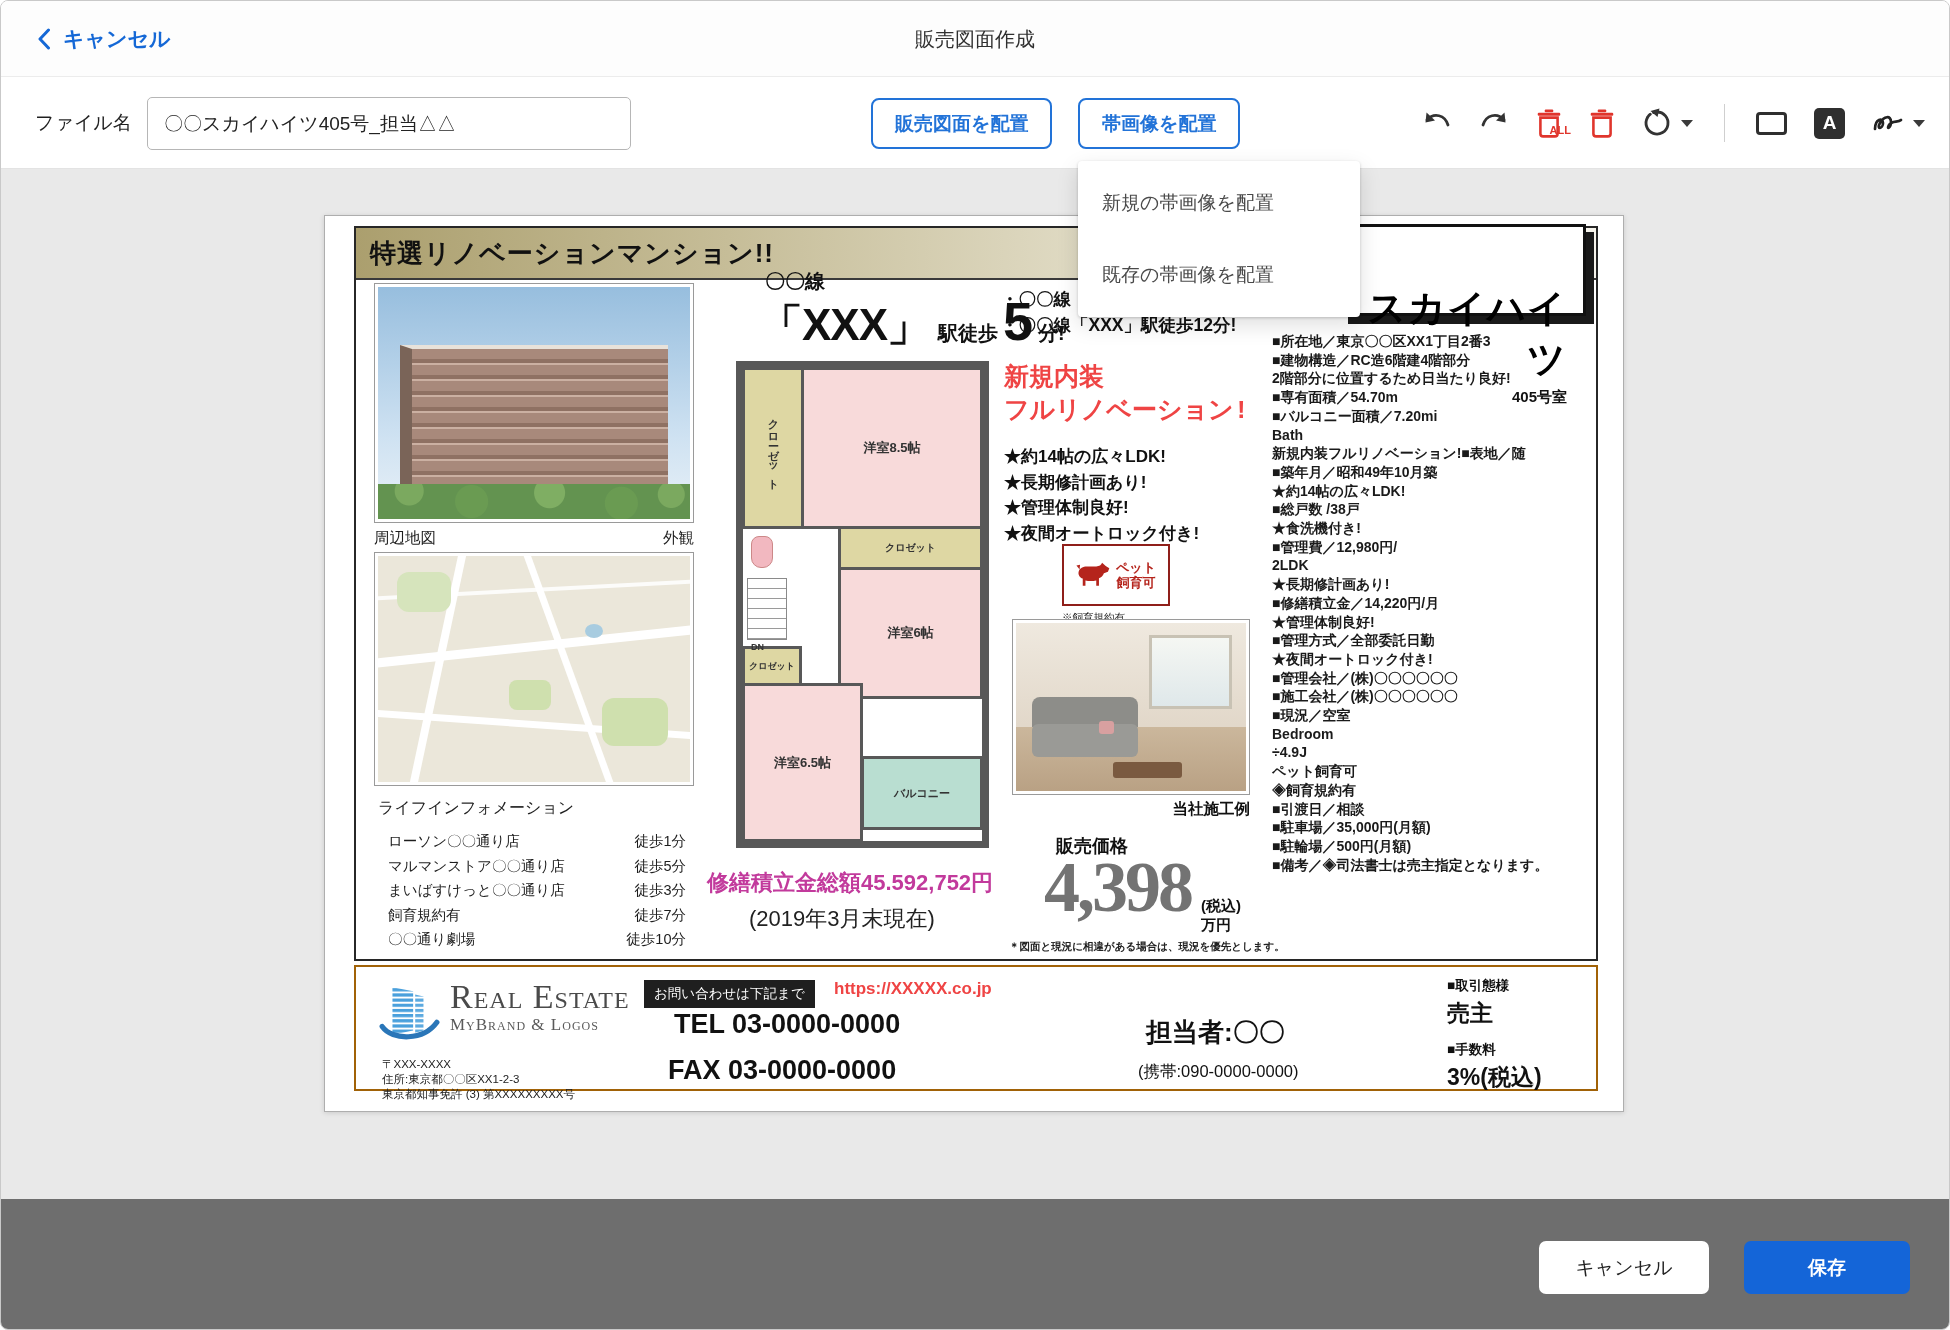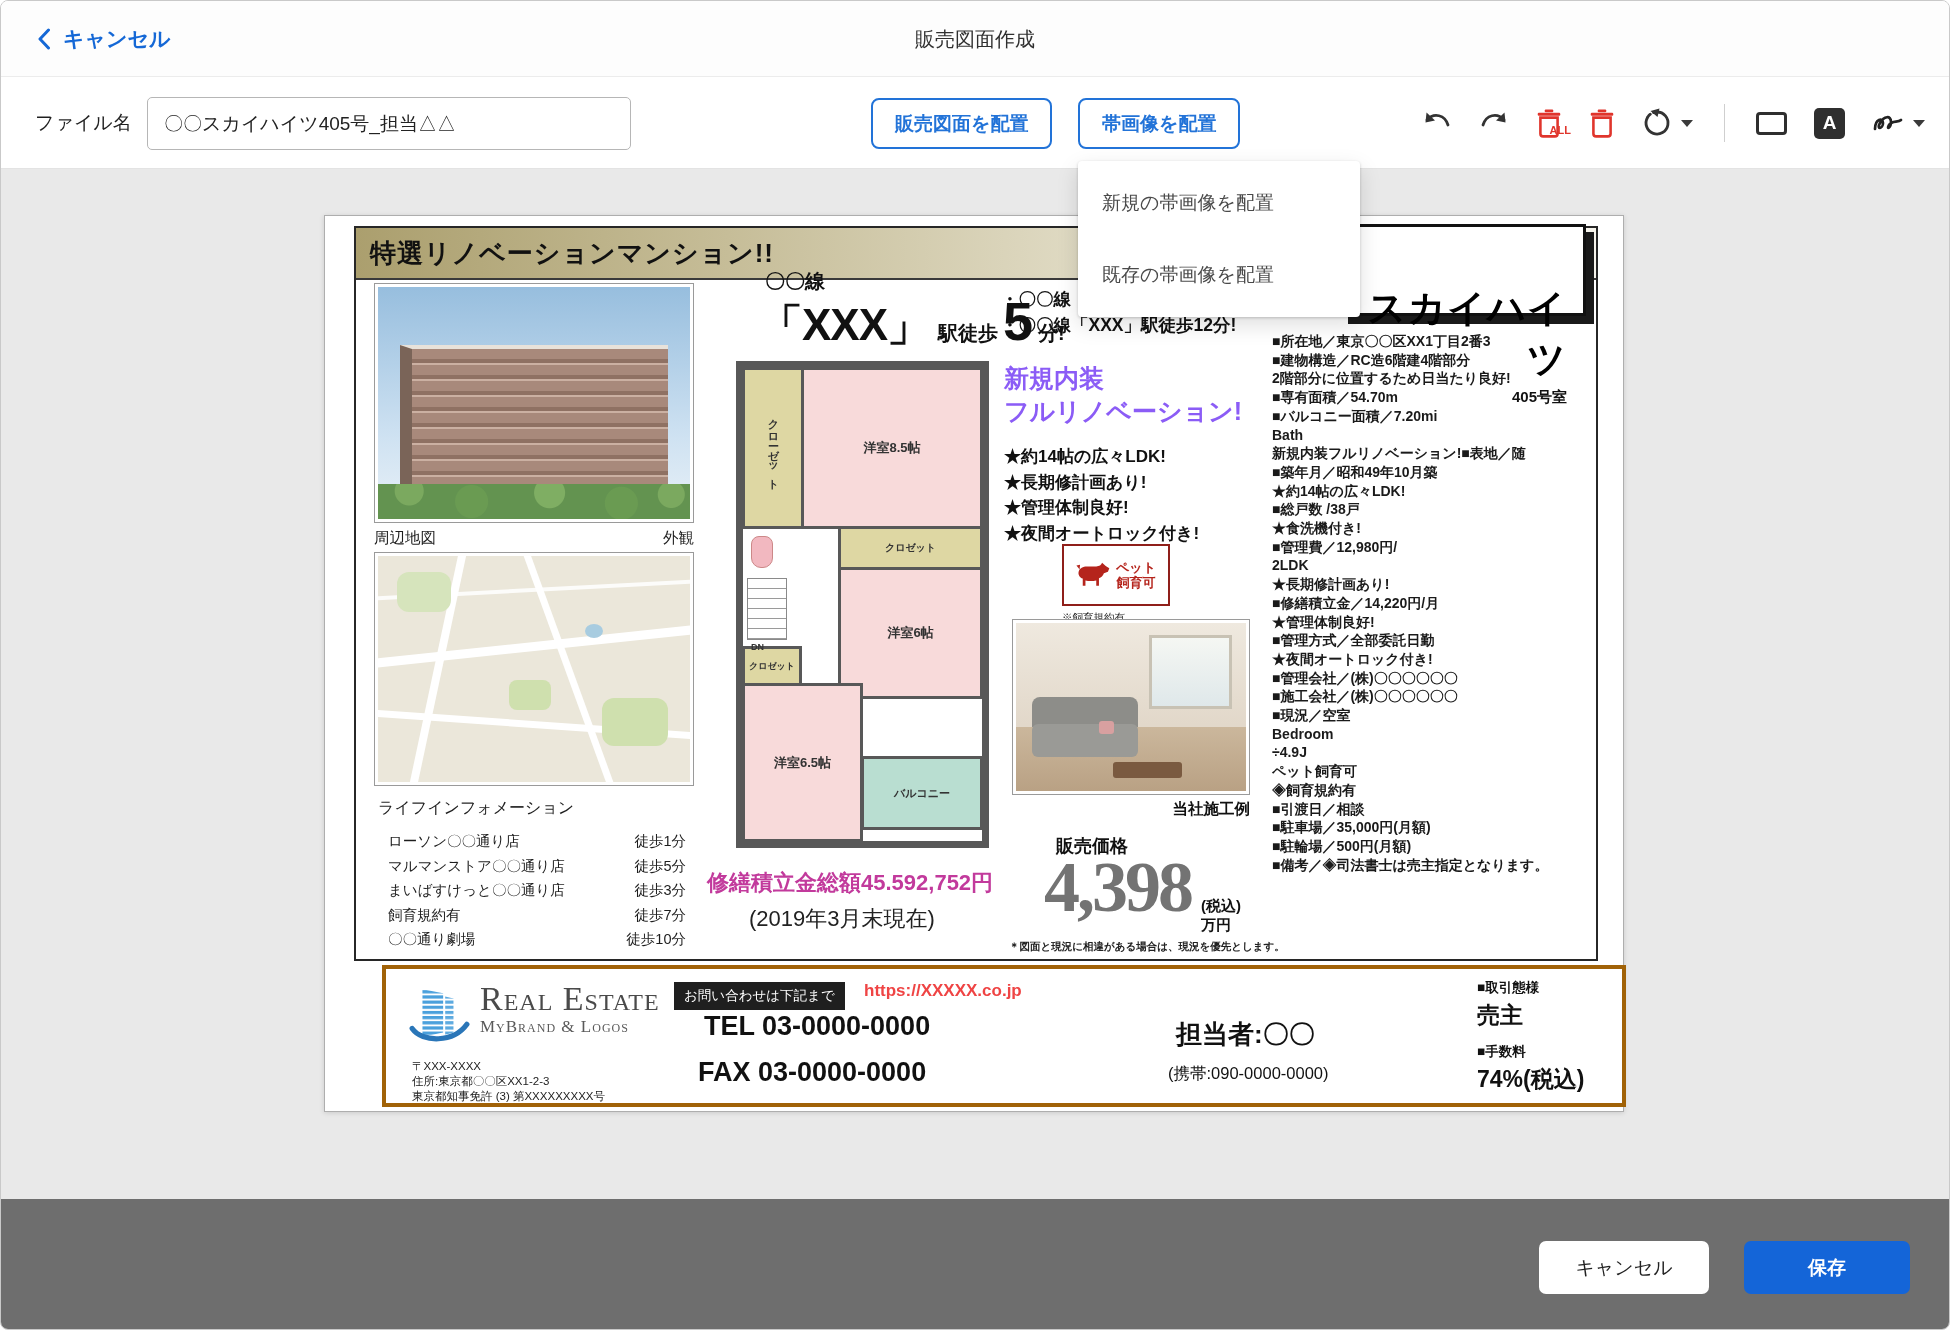--- a/index.html
+++ b/index.html
@@ -91,21 +91,21 @@
   .fp-balcony { left:118px; top:388px; width:122px; height:74px; font-size:11px; }
   .fp-toilet { position:absolute; left:8px; top:168px; width:22px; height:32px; background:#f2b8c0; border-radius:8px 8px 10px 10px; border:1px solid #c88; }
   .fp-stairs { position:absolute; left:4px; top:210px; width:40px; height:62px; background:repeating-linear-gradient(180deg,#fff 0 9px,#9a9a9a 9px 10px); border:1px solid #8a8a8a; }
   .fp-dn { position:absolute; left:8px; top:274px; font-size:9px; font-weight:bold; color:#333; }
 
   .repair-line { position:absolute; left:351px; top:640px; font-size:22px; font-weight:bold; color:#c23a9c; white-space:nowrap; }
   .repair-asof { position:absolute; left:393px; top:676px; font-size:22px; color:#222; }
 
   
   .access { position:absolute; left:645px; top:58px; font-size:17.5px; font-weight:bold; color:#111; line-height:26px; white-space:nowrap; }
-  .catch { position:absolute; left:648px; top:134px; font-size:25px; font-weight:bold; color:#8b5cf6; line-height:33px; white-space:nowrap; }
+  .catch { position:absolute; left:648px; top:134px; font-size:25px; font-weight:bold; color:#ef4444; line-height:33px; white-space:nowrap;font-family:Liberation Mono, monospace; }
   .features { position:absolute; left:648px; top:216px; font-size:17px; font-weight:bold; color:#111; line-height:25.5px; white-space:nowrap; }
   .petbox { position:absolute; left:706px; top:316px; width:108px; height:62px; background:#fff; border:2.5px solid #8f1f1a; display:flex; align-items:center; justify-content:center; gap:4px; padding:2px; }
   .pet-text { color:#b5241c; font-weight:bold; font-size:13px; line-height:15px; text-align:center; }
   .petnote { position:absolute; left:706px; top:383px; font-size:10.5px; color:#222; }
   .interior-frame { position:absolute; left:656px; top:391px; width:238px; height:176px; border:1px solid #9a9a9a; padding:3px; background:#fff; }
   .int-wall { position:absolute; inset:0; background:linear-gradient(#efe9df,#e2d8ca 60%); }
   .int-floor { position:absolute; left:0; right:0; bottom:0; height:38%; background:linear-gradient(#cbb79c,#b9a184); }
   .int-window { position:absolute; right:6%; top:7%; width:36%; height:44%; background:linear-gradient(#f5f7f3,#dfe8ea); border:3px solid #c8c2b4; }
   .int-sofa-back { position:absolute; left:7%; bottom:38%; width:46%; height:18%; background:#8d8d89; border-radius:8px 8px 0 0; }
   .int-sofa { position:absolute; left:7%; bottom:20%; width:46%; height:20%; background:#9a9a96; border-radius:6px; }
@@ -116,21 +116,21 @@
   .price-row { position:absolute; left:688px; top:618px; display:flex; align-items:baseline; }
   .price-num { font-family:"Liberation Serif", serif; font-size:72px; font-weight:bold; color:#737373; letter-spacing:-3px; }
   .price-unit { margin-left:10px; font-size:15px; font-weight:bold; color:#111; line-height:19px; }
   .price-note { position:absolute; left:653px; top:712px; font-size:10.5px; font-weight:bold; color:#222; white-space:nowrap; }
 
   
   .details { position:absolute; left:916px; top:104px; width:322px; }
   .detail-line { font-size:14px; font-weight:bold; color:#1a1a1a; line-height:18.7px; white-space:nowrap; }
 
   
-  .footbox { position:absolute; left:29px; top:749px; width:1244px; height:142px; border:4px solid #a16207; background:#fff;margin-left:28px; }
+  .footbox { position:absolute; left:29px; top:749px; width:1244px; height:126px; border:2px solid #a16207; background:#fff; }
   .logo-wrap { position:absolute; left:22px; top:8px; display:flex; align-items:flex-start; gap:10px; }
   .brand-col { padding-top:6px; }
   .brand1 { font-family:"Liberation Serif", serif; font-variant:small-caps; font-size:34px; color:#4a4a4a; line-height:32px; letter-spacing:1px; }
   .brand2 { font-family:"Liberation Serif", serif; font-variant:small-caps; font-size:17px; color:#5a5a5a; letter-spacing:1px; margin-top:2px; }
   .addr { position:absolute; left:26px; top:90px; font-size:11.5px; color:#222; line-height:15px; }
   .contact-badge { position:absolute; left:288px; top:13px; background:#1f1f1f; color:#fff; font-size:13.5px; padding:5px 10px; }
   .url { position:absolute; left:478px; top:12px; font-size:17px; font-weight:600; color:#ef4444; }
   .tel { position:absolute; left:318px; top:42px; font-size:27px; font-weight:bold; color:#111; }
   .fax { position:absolute; left:312px; top:88px; font-size:27px; font-weight:bold; color:#111; }
   .agent { position:absolute; left:790px; top:48px; font-size:26px; font-weight:bold; color:#111; }
@@ -413,21 +413,21 @@
         <div class="contact-badge">お問い合わせは下記まで</div>
         <div class="url">https://XXXXX.co.jp</div>
         <div class="tel">TEL 03-0000-0000</div>
         <div class="fax">FAX 03-0000-0000</div>
         <div class="agent">担当者:〇〇</div>
         <div class="mobile">(携帯:090-0000-0000)</div>
         <div class="rblock">
           <div class="rb-small">■取引態様</div>
           <div class="rb-big">売主</div>
           <div class="rb-small">■手数料</div>
-          <div class="rb-big">74%(税込)</div>
+          <div class="rb-big">3%(税込)</div>
         </div>
       </div>
 
     </div>
   </div>
 
   <div class="bottombar">
     <button class="bb-cancel">キャンセル</button>
     <button class="bb-save">保存</button>
   </div>

